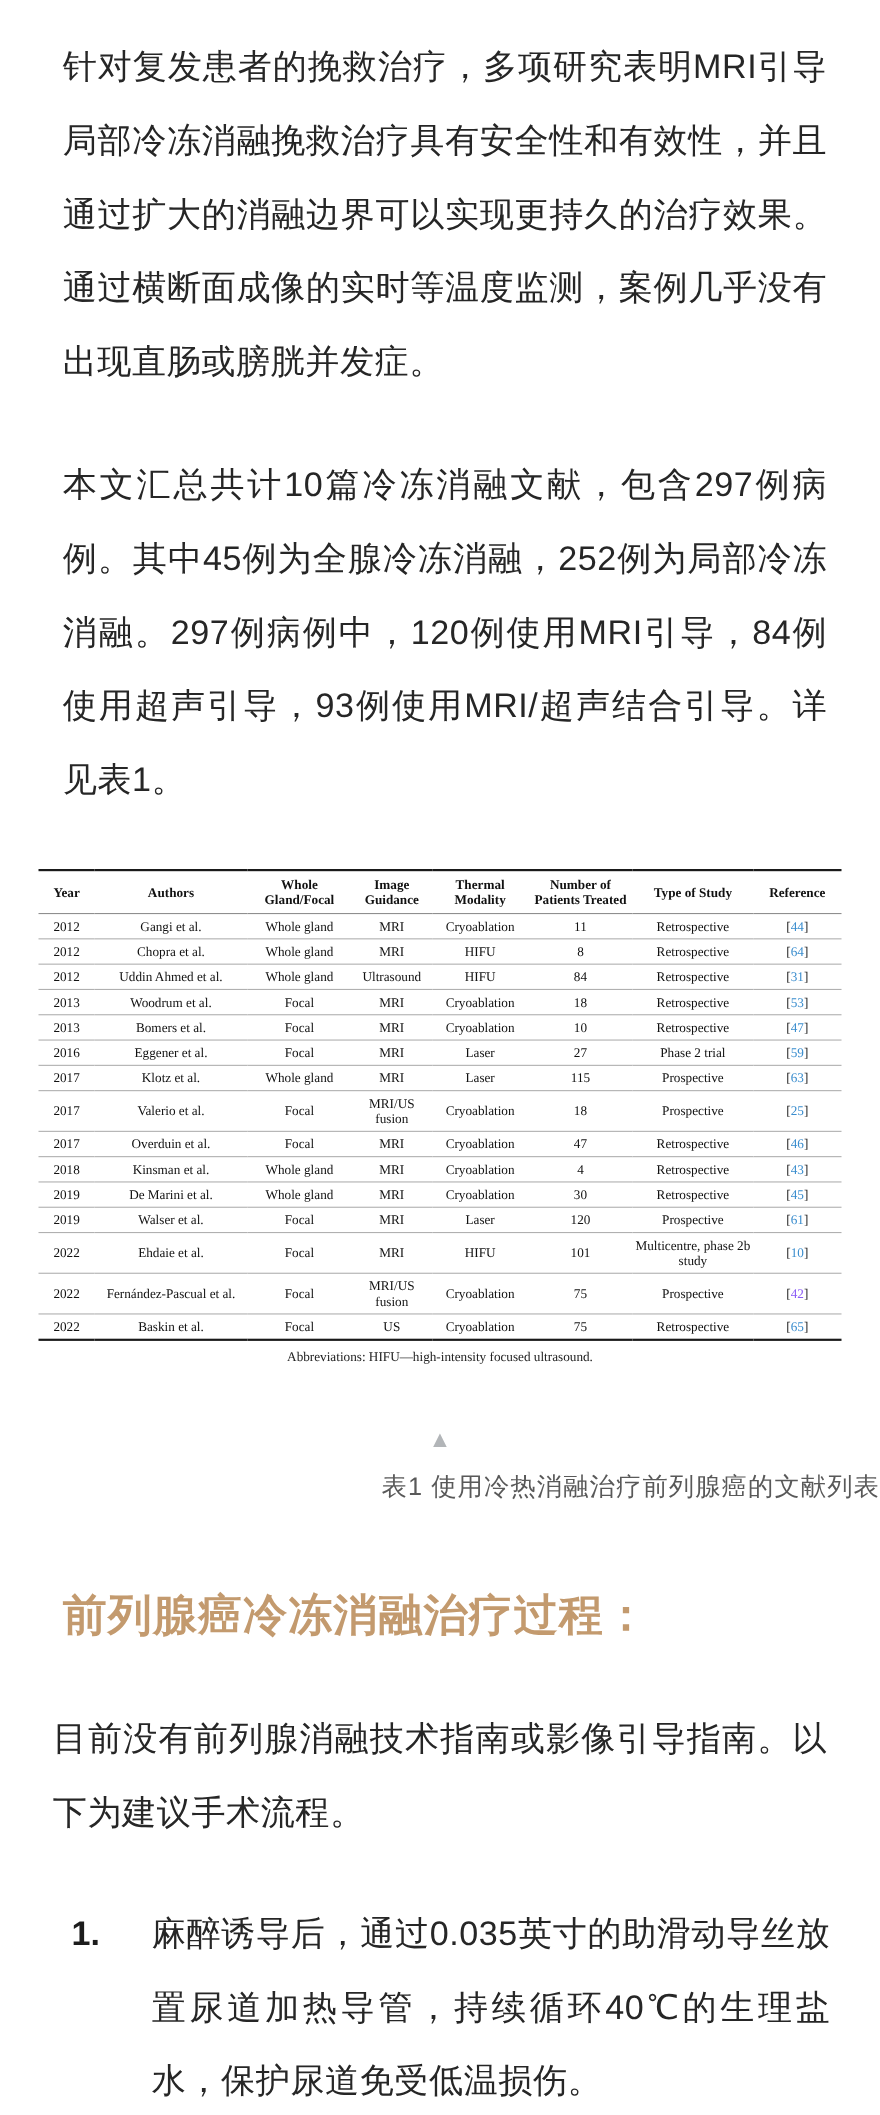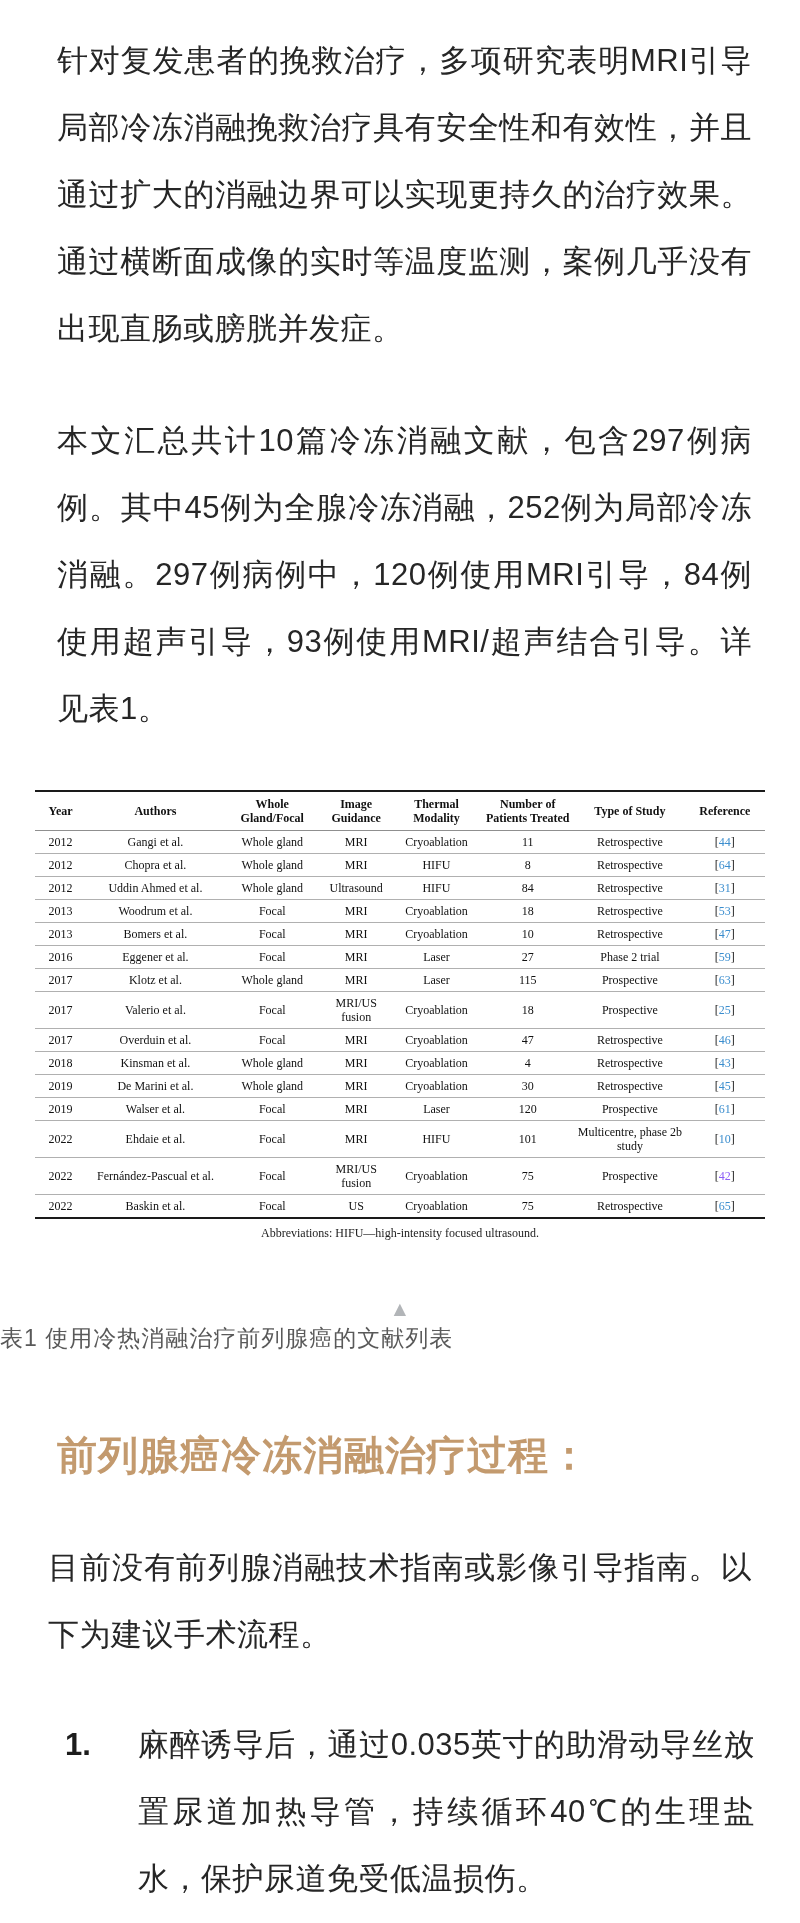--- a/index.html
+++ b/index.html
@@ -40,21 +40,21 @@
   .footnote{
     margin-top:7px;text-align:center;
     font-family:"Liberation Serif",serif;font-size:12px;color:#222;
   }
   
   .triangle{
     margin-top:56px;text-align:center;
     font-size:21px;line-height:24px;color:#b2b5b8;
   }
   .caption{
-    margin-top:2px;text-align:left;
+    margin-top:15px;text-align:right;
     font-size:23px;color:#595959;letter-spacing:1px;
   }
   
   .gold-heading{
     margin:74px 0 0 0;padding:0 48px 0 57px;
     font-family:"Liberation Serif",serif;font-weight:700;
     font-size:40px;line-height:56px;letter-spacing:1px;
   }
   .p3{margin-top:50px;padding-left:48px;}
   

